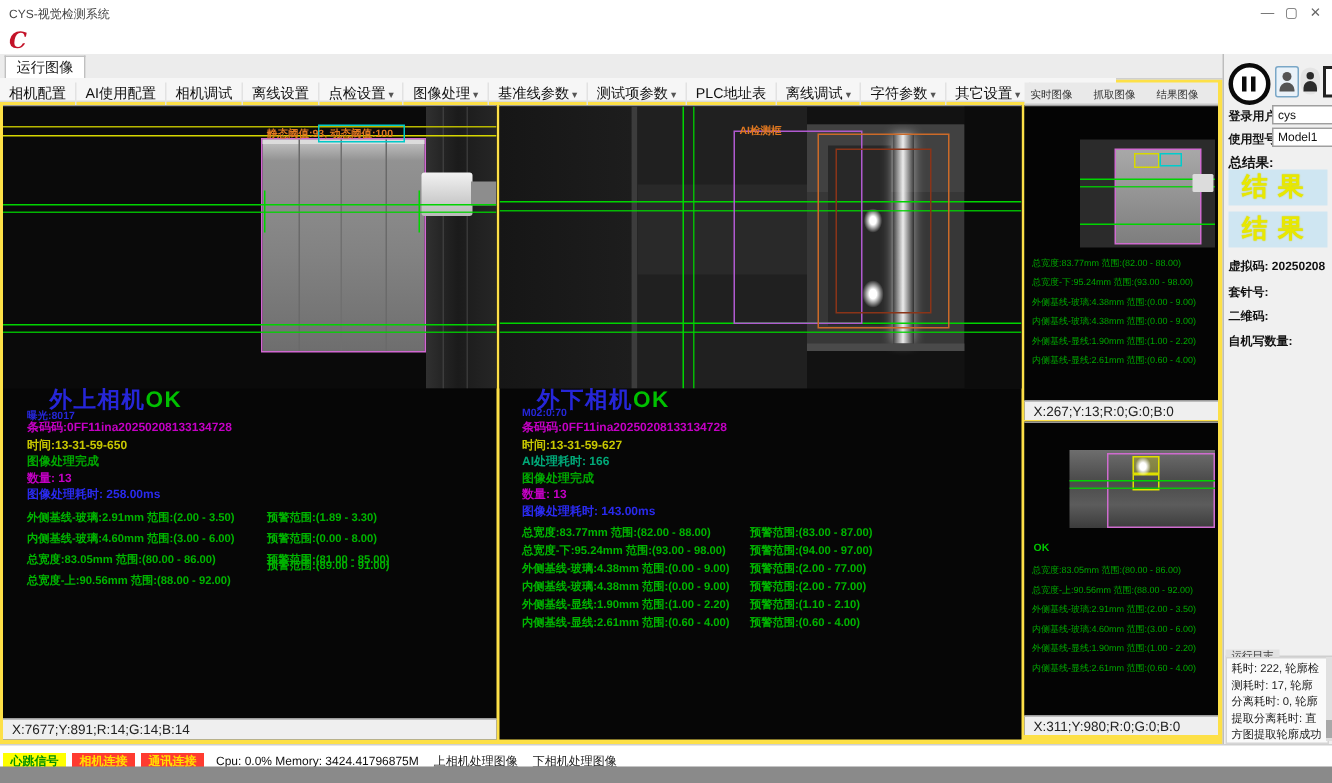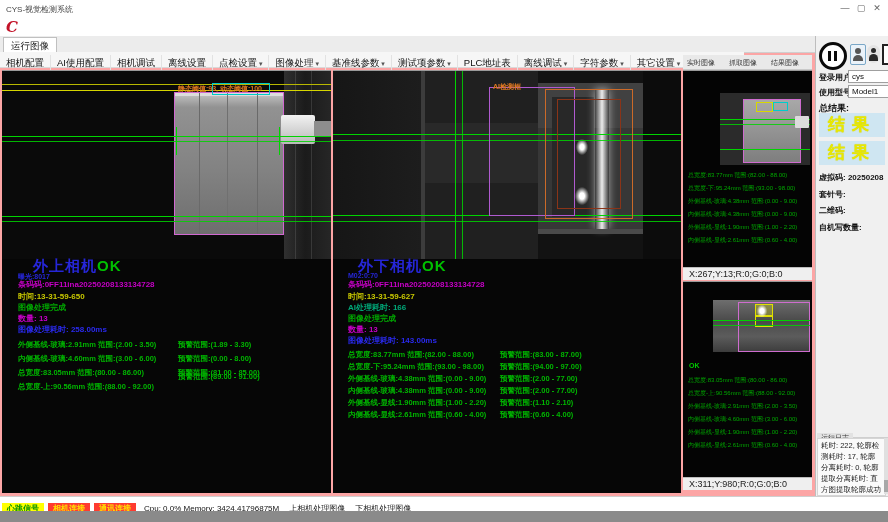--- a/index.html
+++ b/index.html
@@ -1,16 +1,16 @@
 <!DOCTYPE html>
 <html><head>
 <meta charset="utf-8">
 <style>
   html,body{margin:0;padding:0;background:#8a8a8a;}
-  .screen{position:relative;width:888px;height:522px;background:#fca5a5;overflow:hidden;
+  .screen{position:relative;width:888px;height:522px;background:#fde047;overflow:hidden;
           font-family:"Liberation Sans","DejaVu Sans",sans-serif;-webkit-font-smoothing:antialiased;}
   .abs{position:absolute;}
   
   .titlebar{left:0;top:0;width:888px;height:18px;background:#ffffff;border-bottom:1px solid #e8e8e8;}
   .title-text{left:6px;top:4px;font-size:8px;color:#444;}
   .winbtn{top:2px;width:14px;height:13px;font-size:9px;color:#666;text-align:center;line-height:13px;cursor:default;}
   .menubar{left:0;top:18px;width:888px;height:18px;background:#ffffff;}
   .logo{left:6px;top:20px;width:15px;height:14px;color:#c31228;font-family:"DejaVu Serif",serif;
         font-style:italic;font-weight:bold;font-size:15px;line-height:14px;}
   .menu-item{display:inline-block;font-size:10.5px;color:#111;padding:0 8px;line-height:18px;cursor:default;}
@@ -114,20 +114,21 @@
 
     <div class="abs m-row" style="left:16px;top:269px;"><span>外侧基线-玻璃:2.91mm 范围:(2.00 - 3.50)</span></div>
     <div class="abs m-row" style="left:176px;top:269px;"><span>预警范围:(1.89 - 3.30)</span></div>
     <div class="abs m-row" style="left:16px;top:283px;"><span>内侧基线-玻璃:4.60mm 范围:(3.00 - 6.00)</span></div>
     <div class="abs m-row" style="left:176px;top:283px;"><span>预警范围:(0.00 - 8.00)</span></div>
     <div class="abs m-row" style="left:16px;top:297px;"><span>总宽度:83.05mm 范围:(80.00 - 86.00)</span></div>
     <div class="abs m-row" style="left:176px;top:297px;"><span>预警范围:(81.00 - 85.00)</span></div>
     <div class="abs m-row" style="left:16px;top:311px;"><span>总宽度-上:90.56mm 范围:(88.00 - 92.00)</span></div>
     <div class="abs m-row" style="left:176px;top:301px;text-align:right;"><span>预警范围:(89.00 - 91.00)</span></div>
 
+    <div class="abs pxbar" style="left:0;top:408px;width:323px;height:13px;">X:7677;Y:891;R:14;G:14;B:14</div>
   </div>
 
   <div class="abs panel" style="left:333px;top:70px;width:348px;height:422px;">
     <div class="abs viewport" style="left:0;top:0;width:348px;height:188px;background:#121212;">
       <div class="abs" style="left:0;top:0;width:88px;height:188px;background:linear-gradient(90deg,#161616,#1d1d1d);"></div>
       <div class="abs" style="left:88px;top:0;width:4px;height:188px;background:#3c3c3c;"></div>
       <div class="abs" style="left:92px;top:0;width:113px;height:188px;background:#202020;"></div>
       <div class="abs" style="left:92px;top:52px;width:113px;height:60px;background:#292929;"></div>
       <div class="abs" style="left:205px;top:12px;width:105px;height:150px;background:#373737;"></div>
       <div class="abs" style="left:205px;top:12px;width:105px;height:45px;background:#414141;"></div>

